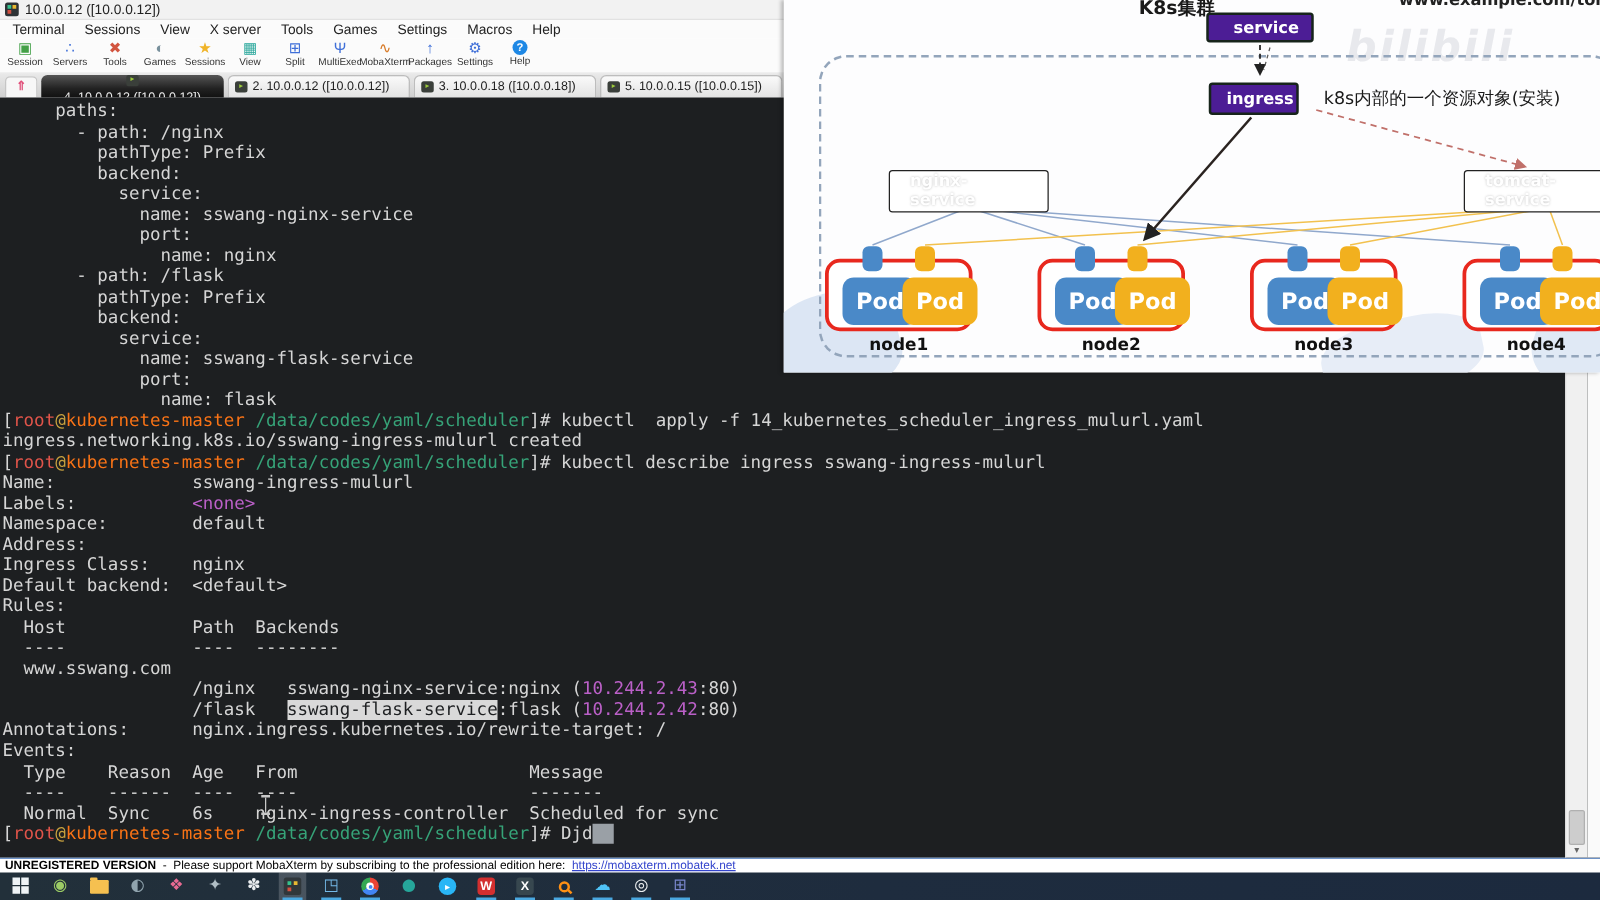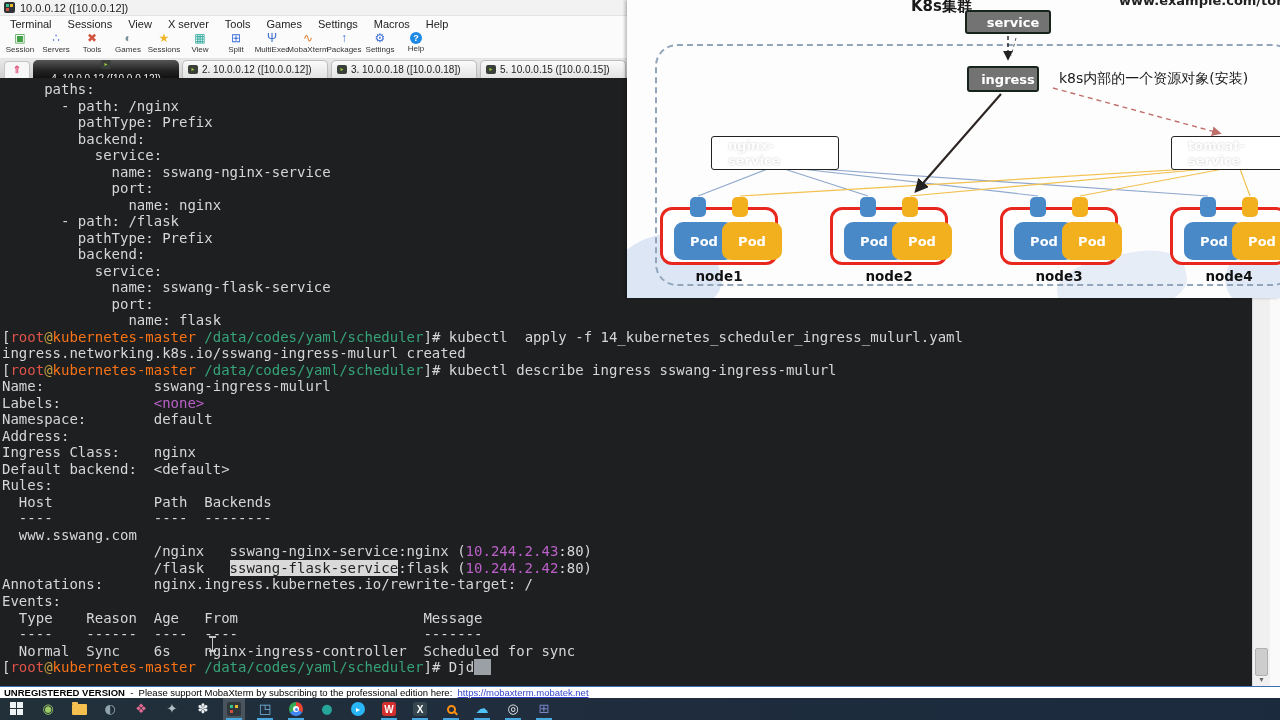--- a/index.html
+++ b/index.html
@@ -86,41 +86,41 @@
   
   #overlay { position:absolute; left:627px; top:0; width:653px; height:298px;
              background:#fdfdfe; overflow:hidden; z-index:50;
              font-family:"DejaVu Sans", sans-serif; box-shadow:-2px 0 3px rgba(0,0,0,.25); }
   .decor { position:absolute; z-index:0; }
   #cluster-border { position:absolute; left:28px; top:44px; width:640px; height:242px;
              border:2px dashed #93a5bb; border-radius:22px; z-index:1; }
   #dlines { position:absolute; inset:0; z-index:2; }
   .dbox { position:absolute; z-index:3; display:flex; align-items:center; justify-content:center;
           font-weight:bold; color:#fff; }
-  .green-box { background:#737373; border:2px solid #17241b; border-radius:3px; font-size:13px;padding-left:10px; }
+  .green-box { background:#4c1d95; border:2px solid #17241b; border-radius:3px; font-size:13px;padding-left:10px; }
   .framed { border:1.5px solid #222; background:#fff; border-radius:3px; padding:16px; z-index:3; position:absolute; }
   .framed .inner { width:100%; height:100%; border-radius:3px; display:flex; align-items:center;
           justify-content:center; font-weight:bold; font-size:13px; color:#fff;
           text-shadow:0 0 2px rgba(0,0,0,.25); }
   .dnote { position:absolute; color:#1a1a1a; z-index:3; }
   #k8s-label { left:284px; top:-3px; font-size:15px; font-weight:bold; }
   #url-label { left:492px; top:-7px; font-size:13px; font-weight:bold; color:#222; }
   #note-left { left:220px; top:34px; width:115px; font-size:14px; line-height:19.5px; }
   #note-right { left:432px; top:70px; font-size:14px; }
   #watermark { position:absolute; left:450px; top:18px; font-size:34px; font-weight:bold;
                font-style:italic; color:#c9ccd4; opacity:.4; z-index:1; letter-spacing:2px; }
   .knode { position:absolute; width:118px; height:58px; top:207px; background:#fff;
            border:3px solid #e8281e; border-radius:12px; z-index:3; }
   .knode-label { position:absolute; top:268px; width:118px; text-align:center;
            font-size:13.5px; font-weight:bold; color:#111; z-index:3; }
   .endpoint { position:absolute; top:197px; width:16px; height:20px; border-radius:5px; z-index:4; }
   .ep-blue { background:#4a89c8; } .ep-yellow { background:#f2b01e; }
   .pod { position:absolute; top:222px; width:60px; height:38px; border-radius:9px; z-index:4;
          display:flex; align-items:center; justify-content:center; color:#fff;
-         font-size:13px; font-weight:bold; }
+         font-size:18px; font-weight:bold; }
   .pod-blue { background:#4a89c8; } .pod-yellow { background:#f2b01e; }
 </style>
 </head>
 <body>
 
 <div id="screen">
 
   <div id="titlebar">
     <span id="titleicon"></span>
     <span id="titletext">10.0.0.12 ([10.0.0.12])</span>
@@ -286,20 +286,21 @@
       <div class="tb-item running">
         <span class="tb-glyph" style="color: rgb(121, 134, 203);">⊞</span>
       </div>
     </div>
 
   <div id="overlay">
     <div class="decor" style="left:-18px;top:235px;width:110px;height:80px;background:#dce6f4;border-radius:50% 40% 30% 50%;transform:rotate(-15deg);"></div>
     <div class="decor" style="left:430px;top:255px;width:130px;height:60px;background:#e7edf7;border-radius:40%;transform:rotate(-12deg);"></div>
     <div class="decor" style="left:598px;top:250px;width:100px;height:70px;background:#e0e9f5;border-radius:45%;transform:rotate(18deg);"></div>
 
+    <div id="watermark">bilibili</div>
     <div id="cluster-border"></div>
 
     <svg id="dlines" width="653" height="298" viewBox="0 0 653 298">
       <defs>
         <marker id="arrB" markerWidth="7" markerHeight="7" refX="5" refY="3.5" orient="auto">
           <polygon points="0 0, 7 3.5, 0 7" fill="#222"></polygon>
         </marker>
         <marker id="arrR" markerWidth="7" markerHeight="7" refX="5" refY="3.5" orient="auto">
           <polygon points="0 0, 7 3.5, 0 7" fill="#c0706a"></polygon>
         </marker>

